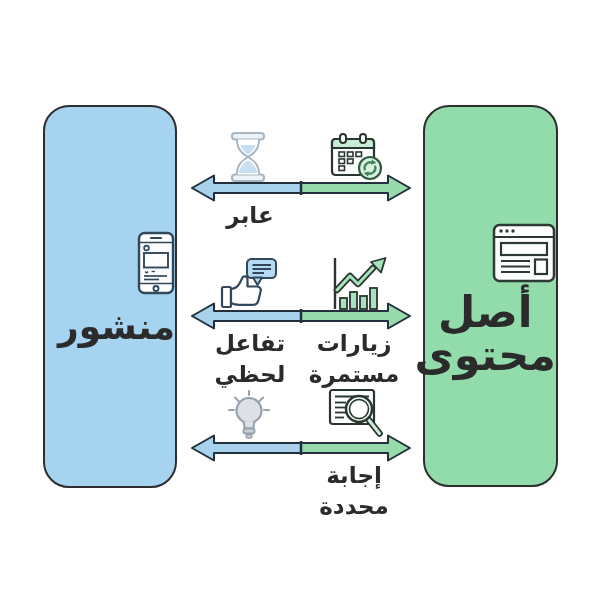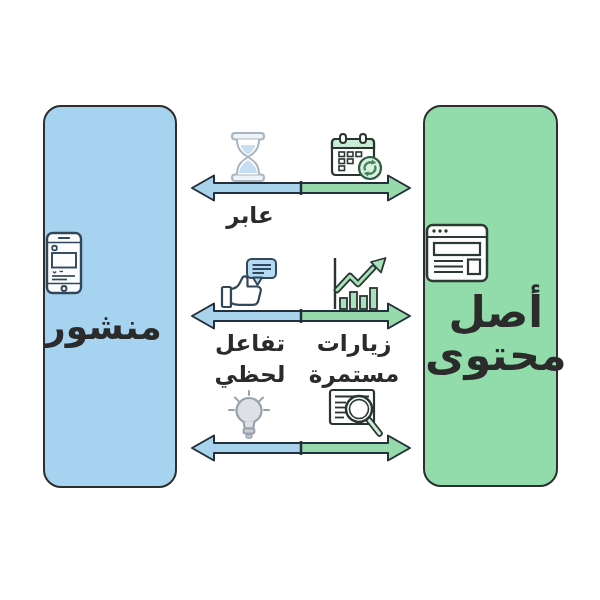--- a/index.html
+++ b/index.html
@@ -4,22 +4,22 @@
 <style>
   * { margin: 0; padding: 0; box-sizing: border-box; }
   html, body { background: #ffffff; }
   body { font-family: "DejaVu Sans", sans-serif; }
   .canvas {
     position: relative; width: 600px; height: 600px;
     background: #ffffff; overflow: hidden; margin: 0 auto;
   }
   .panel {
     position: absolute; top: 105px; height: 383px; width: 134px;
-    border: 2px solid #2e2e2e; border-radius: 18px;
-    display: flex; flex-direction: column; align-items: flex-start;
+    border: 2px solid #2e2e2e; border-radius: 26px;
+    display: flex; flex-direction: column; align-items: flex-end;
   }
   .panel.left  { left: 43px;  background: #a6d4f0; }
   .panel.right { left: 423px; width: 135px; height: 382px; background: #92dcab; }
   .panel-label {
     font-weight: bold; color: #2b2b2b; text-align: center;
     white-space: pre-line; direction: rtl;
   }
   .panel.left  .panel-label { margin-top: 10px; font-size: 36px; line-height: 44px; }
   .panel.right .panel-label { margin-top: 8px;  font-size: 43px; line-height: 43px; }
   .panel.left  .panel-icon  { margin-top: 124px; }
@@ -162,14 +162,16 @@
     <circle cx="31" cy="21" r="13" fill="#eef7f1" fill-opacity="0.9" stroke="#29362f" stroke-width="2.4"></circle>
     <circle cx="31" cy="21" r="9.5" fill="#ffffff" stroke="#29362f" stroke-width="1.6"></circle>
   </svg>
 
   <svg class="abs" style="left:190px; top:433px;" width="222" height="30" viewBox="0 0 222 30">
     <path d="M2 15 L24 2.5 L24 10 L111 10 L111 20 L24 20 L24 27.5 Z" fill="#a9d2ec" stroke="#232f3a" stroke-width="2" stroke-linejoin="round"></path>
     <path d="M220 15 L198 2.5 L198 10 L111 10 L111 20 L198 20 L198 27.5 Z" fill="#96d9ab" stroke="#232f3a" stroke-width="2" stroke-linejoin="round"></path>
     <line x1="111" y1="8" x2="111" y2="22" stroke="#232f3a" stroke-width="2.5"></line>
   </svg>
 
+  <div class="row-label" style="left:298px; top:460px;">إجابة
+محددة</div>
 
 </div>
 
 </body></html>

